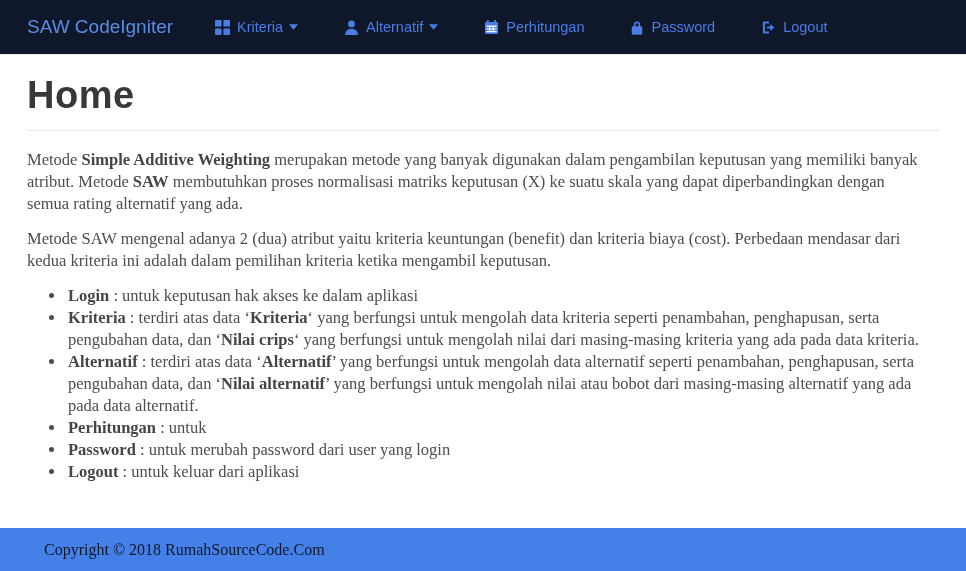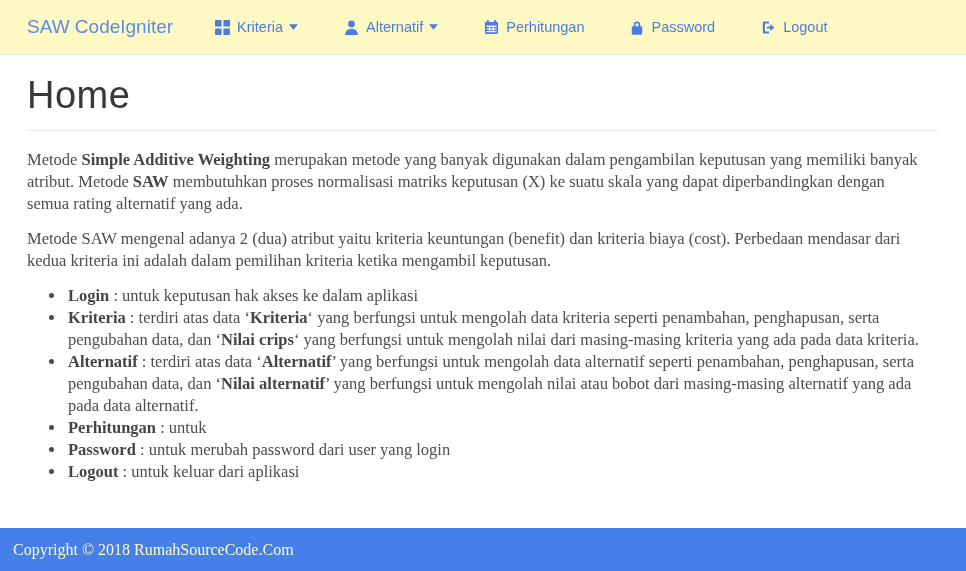--- a/index.html
+++ b/index.html
@@ -15,21 +15,21 @@
     width:966px;height:571px;margin:0;
     display:flex;flex-direction:column;overflow:hidden;
     background:#fff;
     font-family:"Liberation Sans",sans-serif;
   }
   
   .navbar{
     height:55px;flex:0 0 55px;
     display:flex;align-items:center;
     padding:0 27px;
-    background:#fef9c3;border-bottom:1px solid #e8e8e8;
+    background:#0f172a;border-bottom:1px solid #e8e8e8;
   }
   .brand{
     font-size:19px;color:var(--brand);
     margin-right:42px;cursor:pointer;white-space:nowrap;
   }
   .nav-item{
     display:flex;align-items:center;
     margin-right:46px;cursor:pointer;
     color:var(--accent);font-size:14.5px;white-space:nowrap;
   }
@@ -38,21 +38,21 @@
   .caret{margin-left:6px;display:inline-flex;}
   
   .main{
     flex:1 1 auto;padding:0 27px;
     font-family:"Liberation Serif","DejaVu Serif",serif;
     color:var(--text);
   }
   h1.page-title{
     font-family:"Liberation Sans",sans-serif;
     color:var(--heading);
-    font-size:38px;font-weight:normal;
+    font-size:38px;font-weight:bold;
     margin:19px 0 13px 0;letter-spacing:.5px;
   }
   hr.title-rule{
     border:none;border-top:1px solid #ececec;
     margin:0 0 18px 0;
   }
   .main p{
     font-size:16.5px;line-height:22px;
     margin:0 16px 13px 0;
   }
@@ -62,23 +62,23 @@
   .main li{
     font-size:16.5px;line-height:22px;
     padding-left:2px;
   }
   .main b{color:#454545;}
   
   .footer{
     flex:0 0 43px;margin-top:auto;
     background:var(--footer);
     display:flex;align-items:center;
-    padding:0 13px;
+    padding:0 44px;
     font-family:"Liberation Serif","DejaVu Serif",serif;
-    color:#fef9c3;font-size:16px;
+    color:#0f172a;font-size:16px;
   }
 </style>
 </head>
 <body>
 
 <div class="app">
 
   <nav class="navbar">
     <span class="brand">SAW CodeIgniter</span>
 

